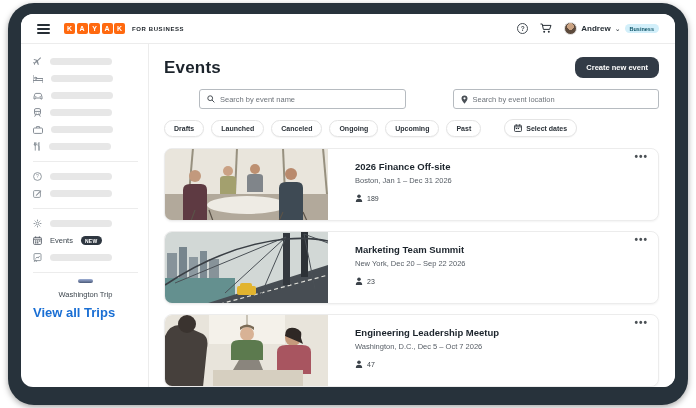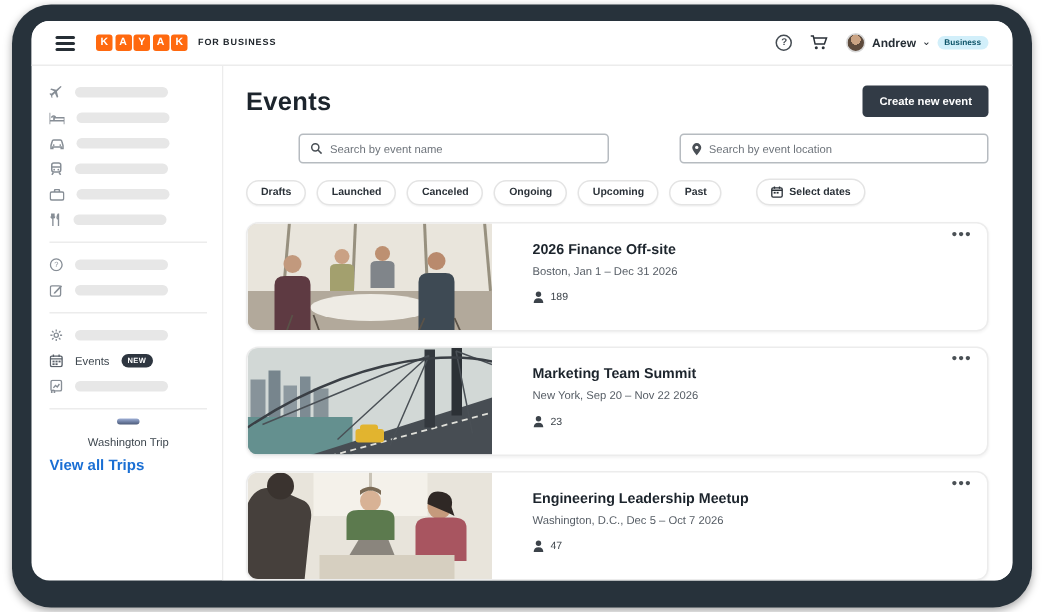--- a/index.html
+++ b/index.html
@@ -40,28 +40,28 @@
   .nav-item { display:flex; align-items:center; gap:8px; height:17px; cursor:pointer; }
   .nav-item svg { flex:0 0 auto; }
   .skel { height:7px; width:62px; background:#e7e7e7; border-radius:4px; }
   .divider { height:1px; background:#ececec; margin:6px 0; }
   .nav-label { font-size:7.5px; color:#3d464e; }
   .new-badge { background:#2e3640; color:#fff; font-size:5px; font-weight:bold;
     padding:1.5px 4px; border-radius:6px; letter-spacing:.3px; }
   .trip-row { display:flex; align-items:center; gap:7px; height:20px; cursor:pointer;flex-direction:column; }
   .trip-thumb { width:15px; height:15px; border-radius:3px;
     background:linear-gradient(180deg,#9fb0d6 0%, #6f7fa3 55%, #4c5a77 100%); }
-  .view-all { font-size:10px; font-weight:bold; color:#1a6fd4; margin-top:6px; cursor:pointer; }
+  .view-all { font-size:13px; font-weight:bold; color:#1a6fd4; margin-top:6px; cursor:pointer; }
 
   
   .main { flex:1; padding:13px 16px 0 15px; overflow:hidden; background:#fff; }
   .main-header { display:flex; align-items:center; }
   .page-title { font-size:17px; font-weight:800; color:#1c242c; letter-spacing:.2px; }
   .create-btn { margin-left:auto; background:#323b46; color:#fff; font-size:7.5px; font-weight:600;
-    padding:6px 11px; border-radius:3px; border:none; cursor:pointer; font-family:inherit; }
+    padding:6px 11px; border-radius:8px; border:none; cursor:pointer; font-family:inherit; }
 
   .search-row { display:flex; gap:12px; margin-top:11px; }
   .search-box { flex:1; display:flex; align-items:center; gap:5px; height:20px;
     border:1px solid #b6bbc0; border-radius:3px; padding:0 7px; background:#fff;margin-left:35px; }
   .search-box input { border:none; outline:none; flex:1; font-size:7.5px; color:#333;
     font-family:inherit; background:transparent; }
   .search-box input::placeholder { color:#6d737a; }
 
   .chips-row { display:flex; align-items:center; gap:7px; margin-top:10px; }
   .chip { background:#fff; border:1px solid #e4e4e4; border-radius:11px; padding:4px 9px;
@@ -322,21 +322,21 @@
                   <rect x="118" y="2" width="7" height="52" fill="#33383e"></rect>
                   <rect x="136" y="0" width="7" height="46" fill="#2c3136"></rect>
                   <path d="M121 6 L10 52 M121 6 L60 62 M121 6 L95 66 M139 3 L163 12 M139 3 L150 58" stroke="#4a5056" stroke-width="1" fill="none"></path>
                   <path d="M0 54 Q60 14 121 8 Q145 6 163 10" stroke="#3a3f45" stroke-width="1.6" fill="none"></path>
                   <rect x="72" y="55" width="19" height="9" rx="2" fill="#e2b42f"></rect>
                   <rect x="75" y="52" width="12" height="5" rx="2" fill="#e2b42f"></rect>
                 </svg>
               </div>
               <div class="card-content">
                 <div class="card-title">Marketing Team Summit</div>
-                <div class="card-sub">New York, Sep 20 – Nov 22 2026</div>
+                <div class="card-sub">New York, Dec 20 – Sep 22 2026</div>
                 <div class="attendees">
                   <svg width="8" height="8" viewBox="0 0 8 8">
                       <circle cx="4" cy="2.2" r="1.8" fill="#3c434a"></circle>
                       <path d="M0.8 8 Q0.8 4.8 4 4.8 Q7.2 4.8 7.2 8 Z" fill="#3c434a"></path>
                     </svg>
                   <span class="count">23</span>
                 </div>
               </div>
               <span class="more-btn">•••</span>
             </div>

